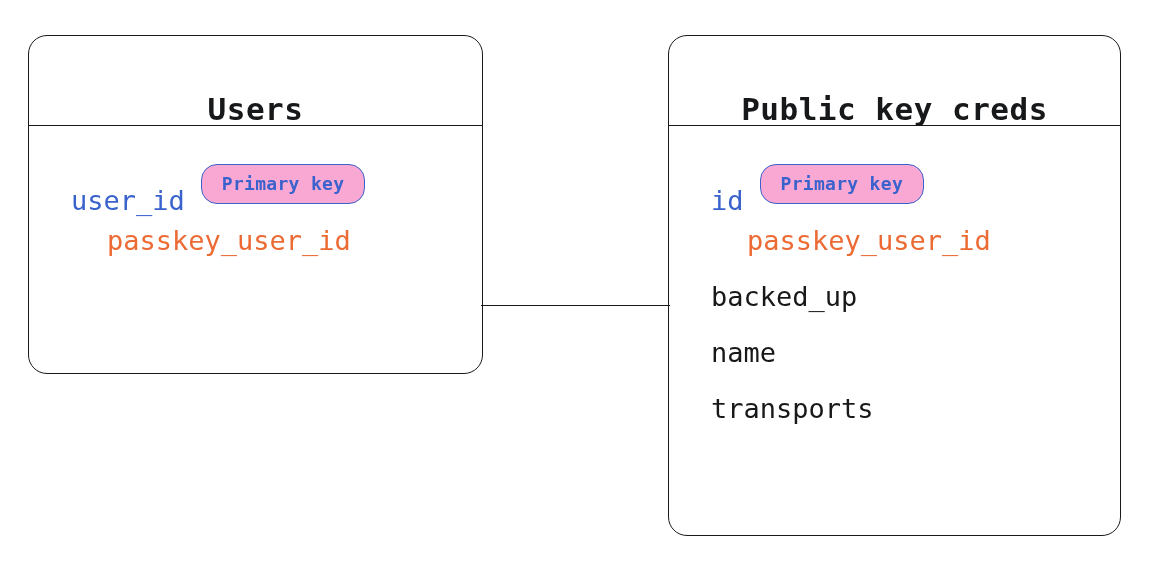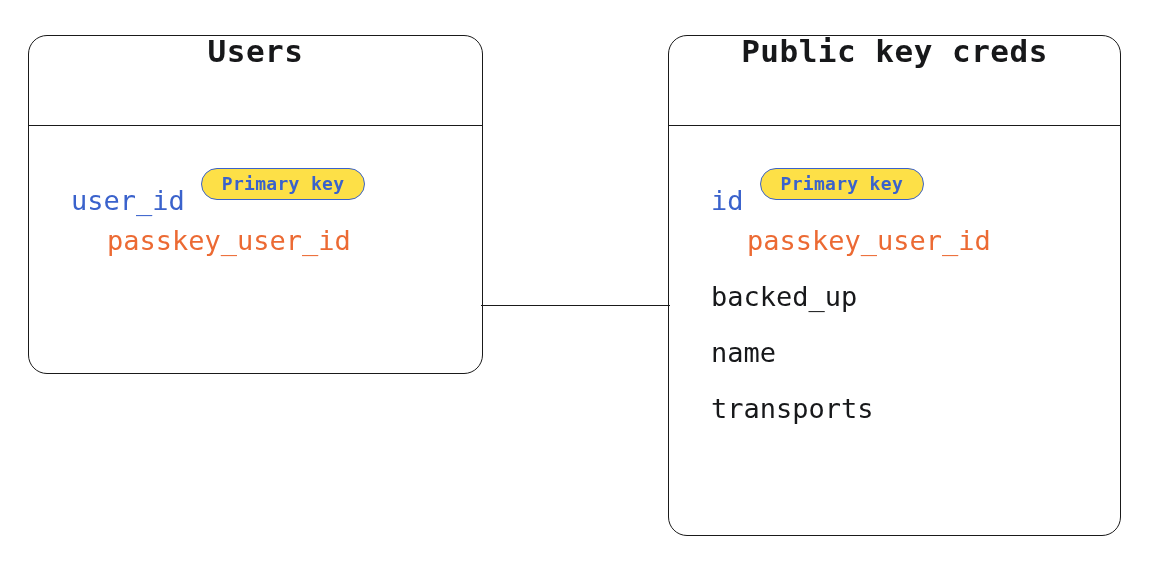--- a/index.html
+++ b/index.html
@@ -30,21 +30,21 @@
     box-sizing: border-box;
     background: #ffffff;
     border: 1.6px solid #1a1a1a;
     border-radius: 19px;
   }
 
   .entity-header {
     box-sizing: border-box;
     height: 90px;
     display: flex;
-    align-items: flex-start;
+    align-items: flex-end;
     justify-content: center;
     border-bottom: 1.6px solid #1a1a1a;
   }
 
   .entity-title {
     font-family: "DejaVu Sans Mono", "Liberation Mono", monospace;
     font-weight: 700;
     font-size: 31px;
     letter-spacing: 0.5px;
     color: #17181a;
@@ -71,28 +71,28 @@
     color: #17181a;
     white-space: nowrap;
   }
   .field-name.key   { color: #3a62cc; margin-top: 33px; }
   .field-name.fkey  { color: #ec6a33; margin-left: 36px; }
 
   
   .pk-badge {
     margin-left: 16px;
     box-sizing: border-box;
-    height: 32px;
+    height: 40px;
     padding: 0 20px;
     display: inline-flex;
     align-items: center;
     justify-content: center;
     border: 1.7px solid #3a62cc;
     border-radius: 16px;
-    background: #fde047;
+    background: #f9a8d4;
   }
   .pk-badge-label {
     font-family: "DejaVu Sans Mono", "Liberation Mono", monospace;
     font-weight: 700;
     font-size: 18px;
     letter-spacing: 0.3px;
     color: #3a62cc;
     white-space: nowrap;
     line-height: 1;
   }

